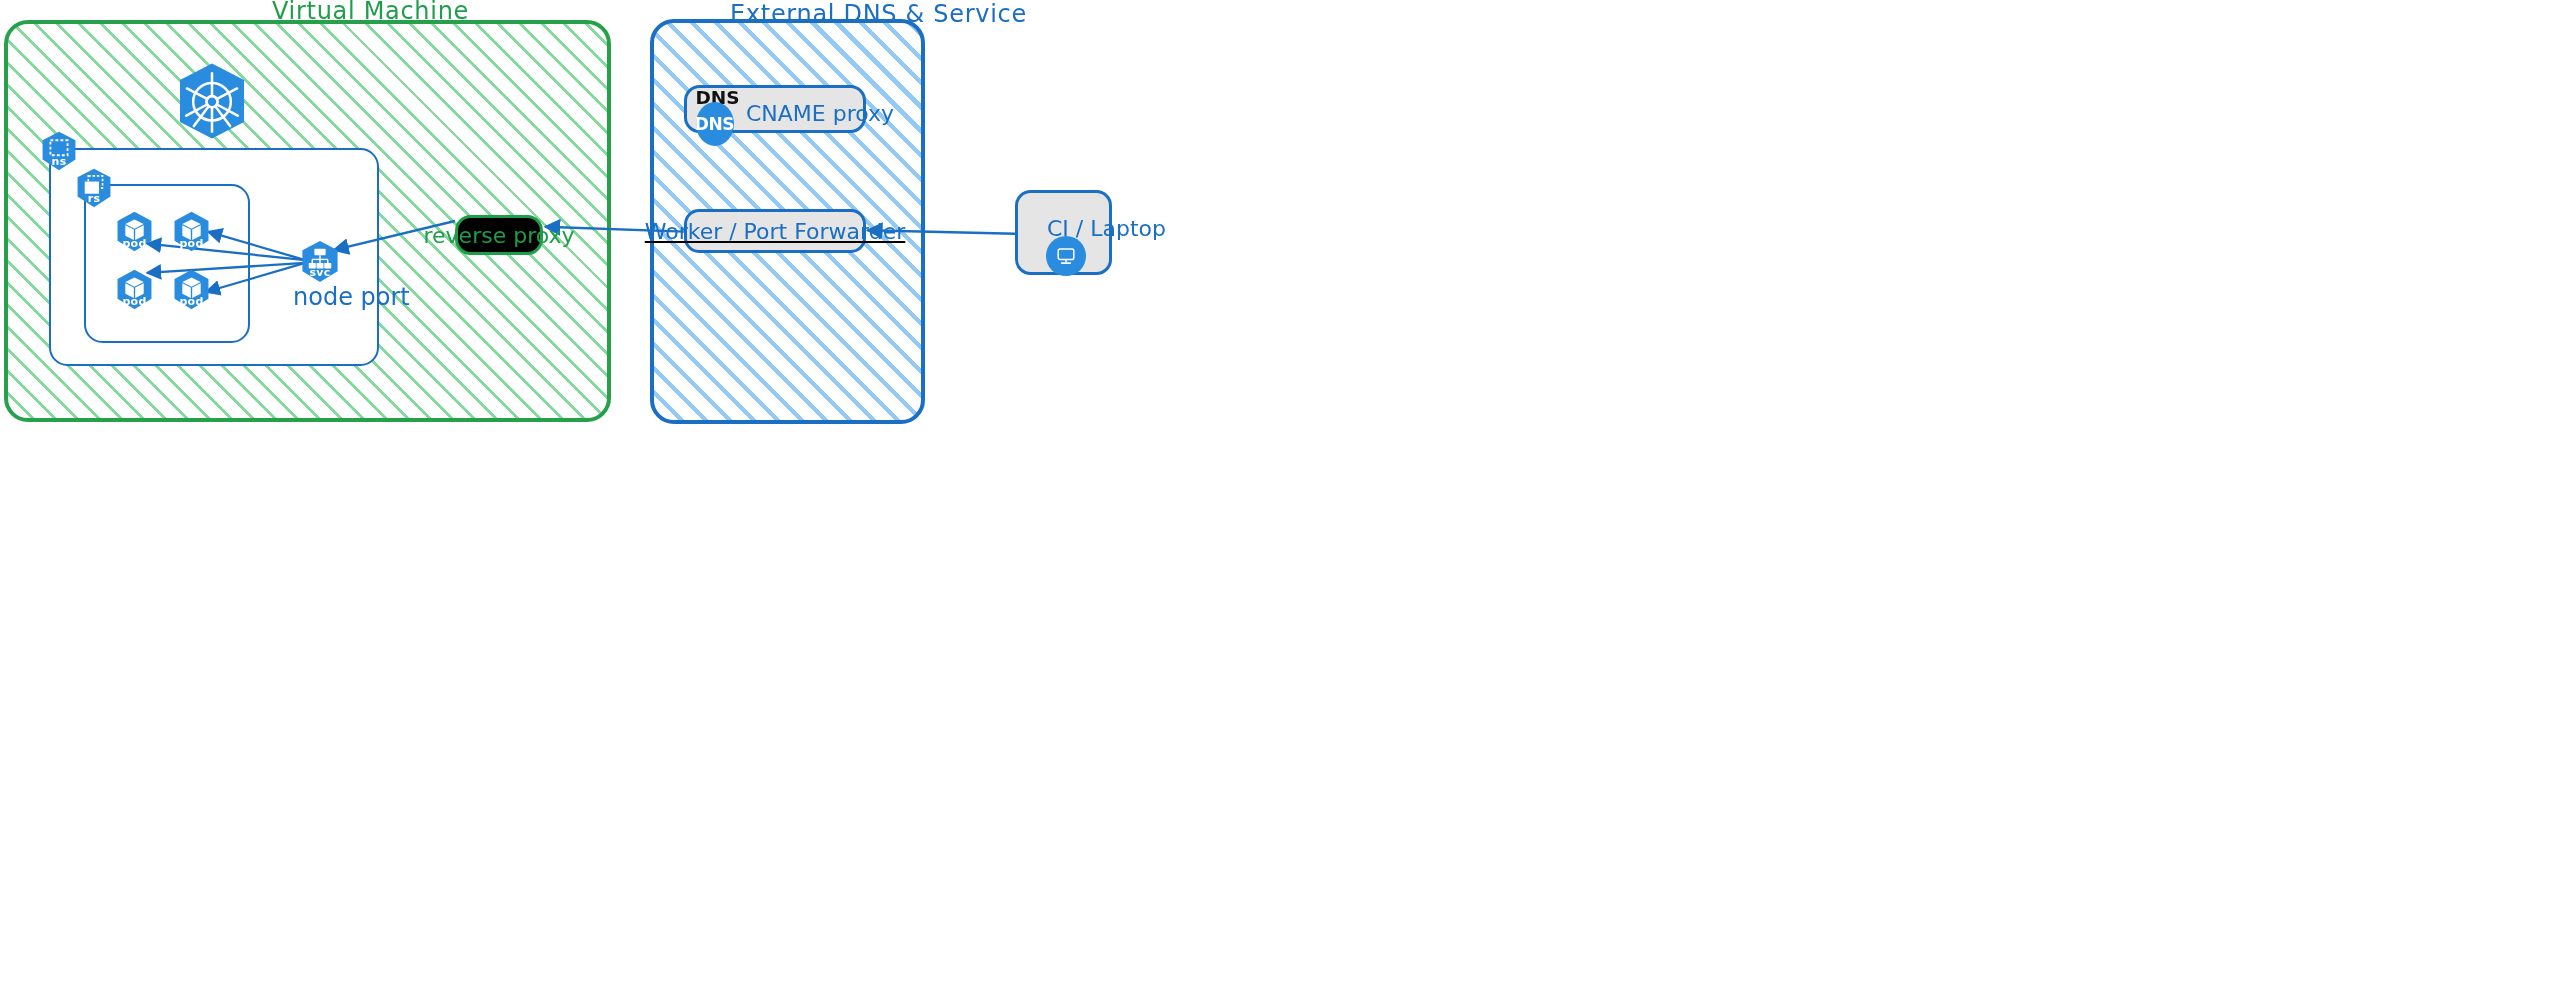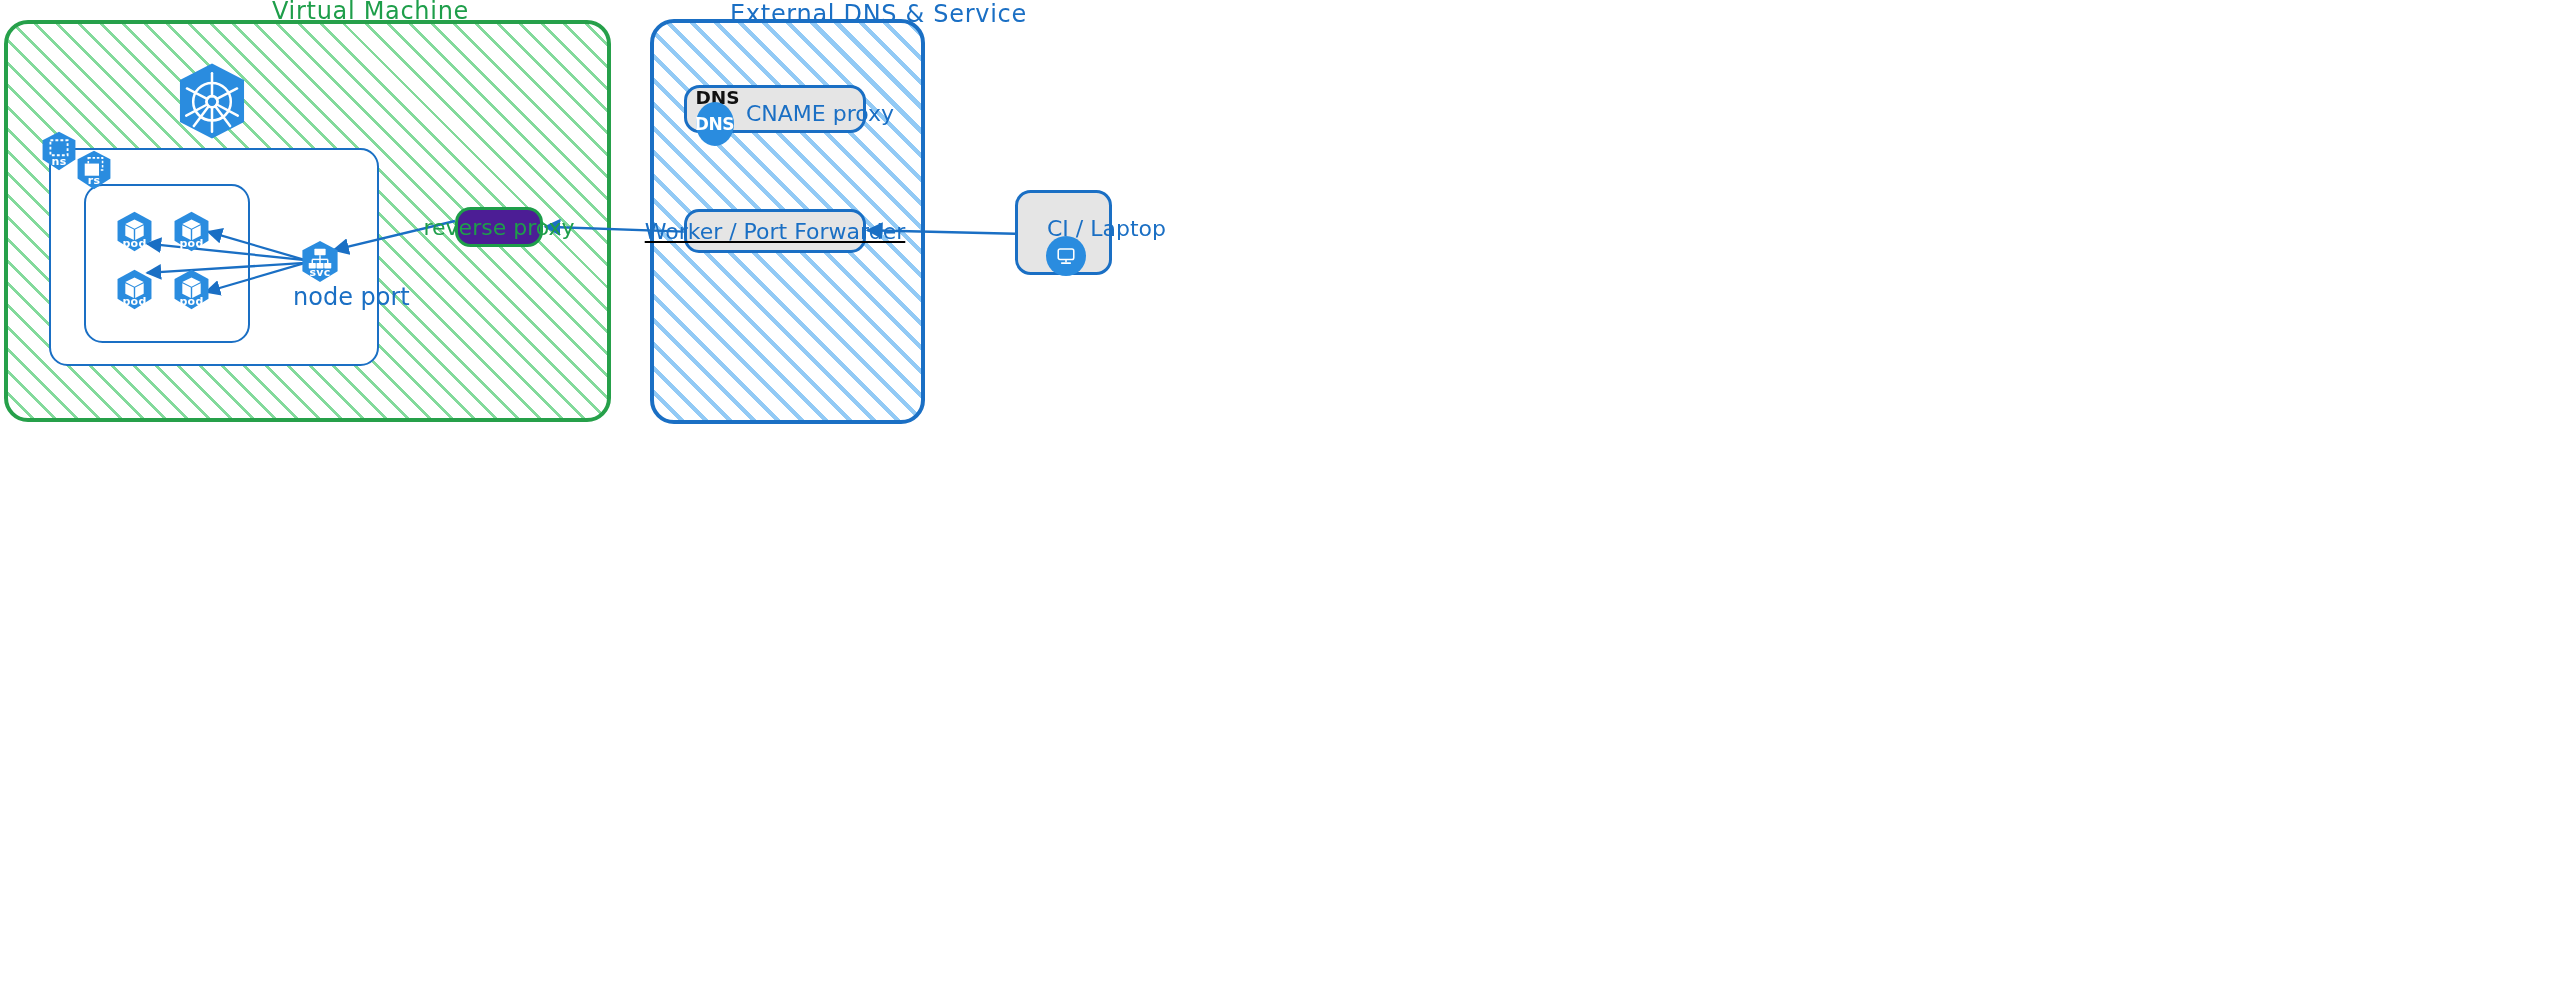--- a/index.html
+++ b/index.html
@@ -40,22 +40,22 @@
   }
   .ns-box{border:2.8px solid #1a6fc4;border-radius:18.5px;background:#fff;}
   .rs-box{border:2.8px solid #1a6fc4;border-radius:18.5px;background:#fff;}
 
   .card-blue{
     border:3.6px solid #1a6fc4;border-radius:15.6px;background:#e5e5e5;
     box-sizing:border-box;
     text-decoration:underline;
   }
   .card-green{
-    border:3.6px solid #1e9e4a;border-radius:15.6px;background:#4c1d95;
-    box-sizing:border-box;display:flex;align-items:center;justify-content:center;
+    border:3.6px solid #1e9e4a;border-radius:15.6px;background:#000000;
+    box-sizing:border-box;display:flex;align-items:center;justify-content:center;margin-top:8px;
   }
   .card-label-blue{color:#1a6fc4;font-size:22px;white-space:nowrap;}
   .card-label-green{color:#1e9e4a;font-size:22px;white-space:nowrap;}
   .card-label-black{color:#111111;font-size:18.5px;font-weight:bold;white-space:nowrap;}
 
   .dns-pill{
     width:38px;height:44px;border-radius:50%;background:#2a8cdf;
     display:flex;align-items:center;justify-content:center;
     color:#ffffff;font-size:17px;font-weight:bold;letter-spacing:-0.4px;
   }
@@ -133,21 +133,21 @@
   </div>
 
   <div class="abs" style="left:41px;top:131px;width:36px;height:40px;">
     <svg width="36" height="40" viewBox="0 0 50 56">
       <polygon points="25,1 48,13 48,40 25,55 2,40 2,13" fill="#2a8cdf"></polygon>
       <rect x="13" y="13" width="24" height="21" fill="none" stroke="#ffffff" stroke-width="2.6" stroke-dasharray="4 3"></rect>
     </svg>
     <div class="k8s-label k8s-label-sm" style="top:24px;">ns</div>
   </div>
 
-  <div class="abs" style="left:76px;top:150px;width:36px;height:40px;">
+  <div class="abs" style="left:76px;top:168px;width:36px;height:40px;">
     <svg width="36" height="40" viewBox="0 0 50 56">
       <polygon points="25,1 48,13 48,40 25,55 2,40 2,13" fill="#2a8cdf"></polygon>
       <rect x="17" y="11" width="20" height="17" fill="none" stroke="#ffffff" stroke-width="2.2" stroke-dasharray="3.5 2.5"></rect>
       <rect x="12" y="19" width="20" height="17" fill="#ffffff"></rect>
     </svg>
     <div class="k8s-label k8s-label-sm" style="top:24px;">rs</div>
   </div>
 
   <div class="abs" style="left:116px;top:211px;width:37px;height:41px;">
     <svg width="37" height="41" viewBox="0 0 52 58">

